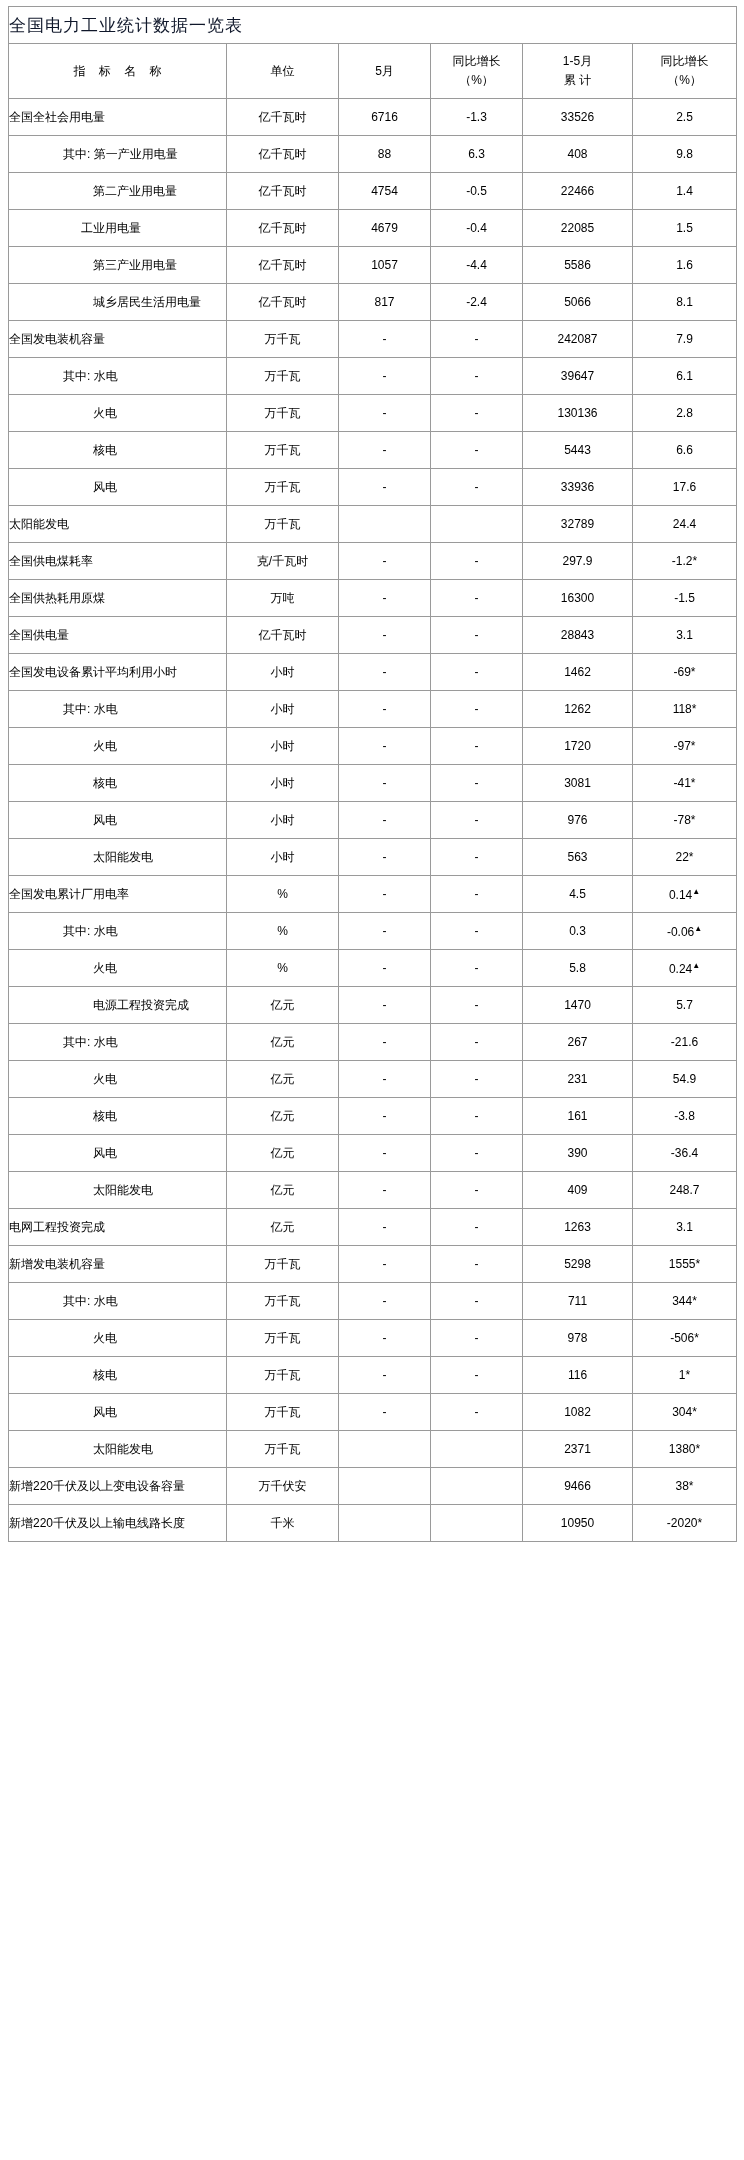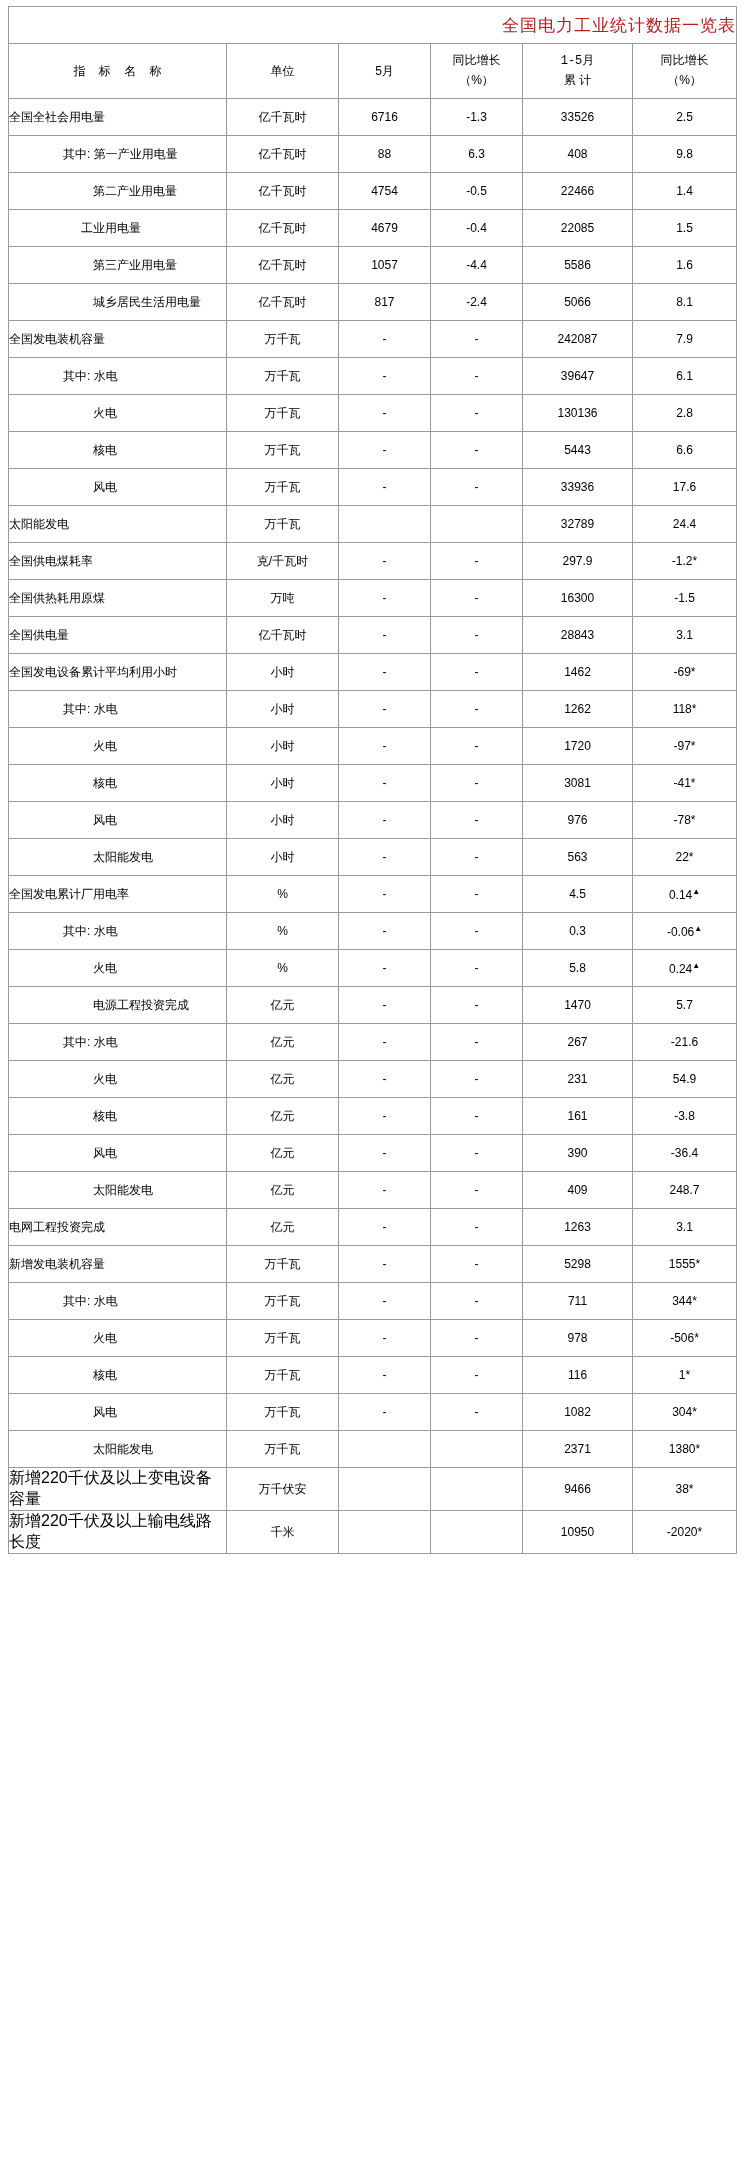--- a/index.html
+++ b/index.html
@@ -24,51 +24,51 @@
     border: 1px solid #9a9a9a;
   }
   table.stat td, table.stat th {
     border: 1px solid #9a9a9a;
     font-weight: normal;
     padding: 0;
     vertical-align: middle;
   }
   .title-cell {
     height: 36px;
-    text-align: right;
+    text-align: left;
     font-size: 17px;
     font-weight: bold;
     letter-spacing: 1px;
-    color: #b91c1c;
+    color: #0f172a;
   }
   .hdr {
     height: 54px;
     text-align: center;
     font-size: 12px;
     font-weight: bold;
     line-height: 1.55;
   }
-  .hdr .l1 { display: block; font-family: Liberation Mono, monospace; }
+  .hdr .l1 { display: block; }
   .hdr .l2 { display: block; }
   .hdr-spread {
     letter-spacing: 5px;
     padding-left: 5px;
   }
   .row td {
     height: 36px;
     font-size: 12px;
   }
   td.name {
     padding-left: 6px;
     text-align: left;
   }
   td.name.ind1 { padding-left: 54px; margin-left: 32px; }
   td.name.ind2 { padding-left: 84px; margin-left: 47px; }
   td.name.ind3 { padding-left: 72px; }
-  td.name.small { font-size: 16px; }
+  td.name.small { font-size: 12px; }
   td.c {
     text-align: center;
   }
   .tri {
     font-size: 8px;
     vertical-align: super;
     color: #000;
   }
   col.c-name { width: 218px; }
   col.c-unit { width: 112px; }

